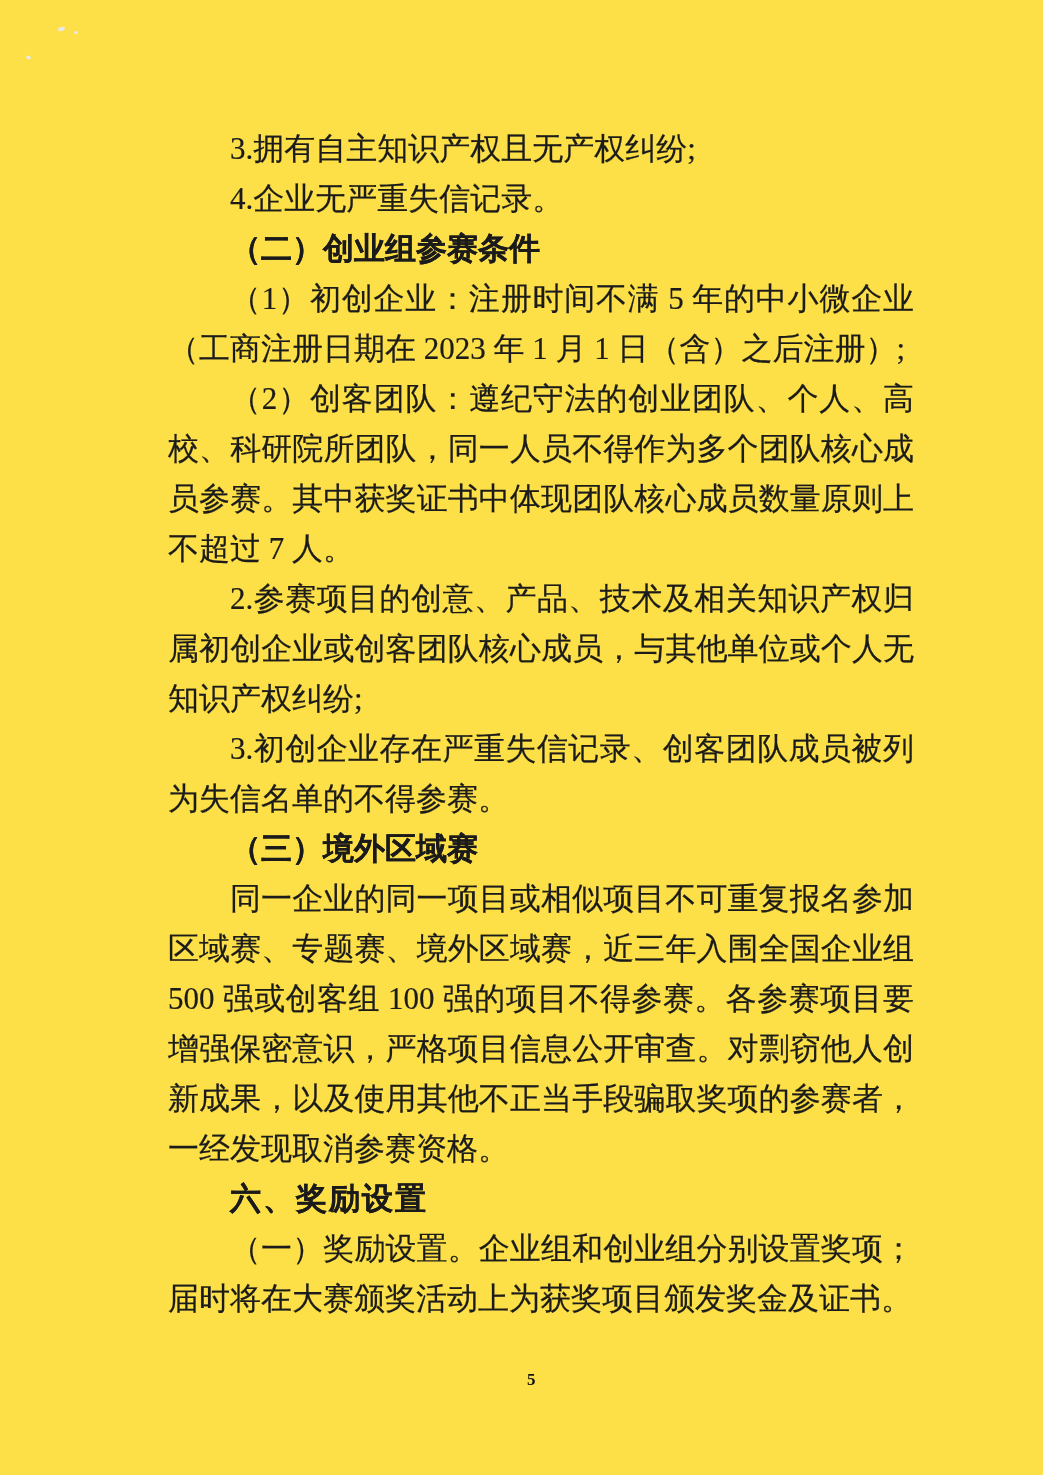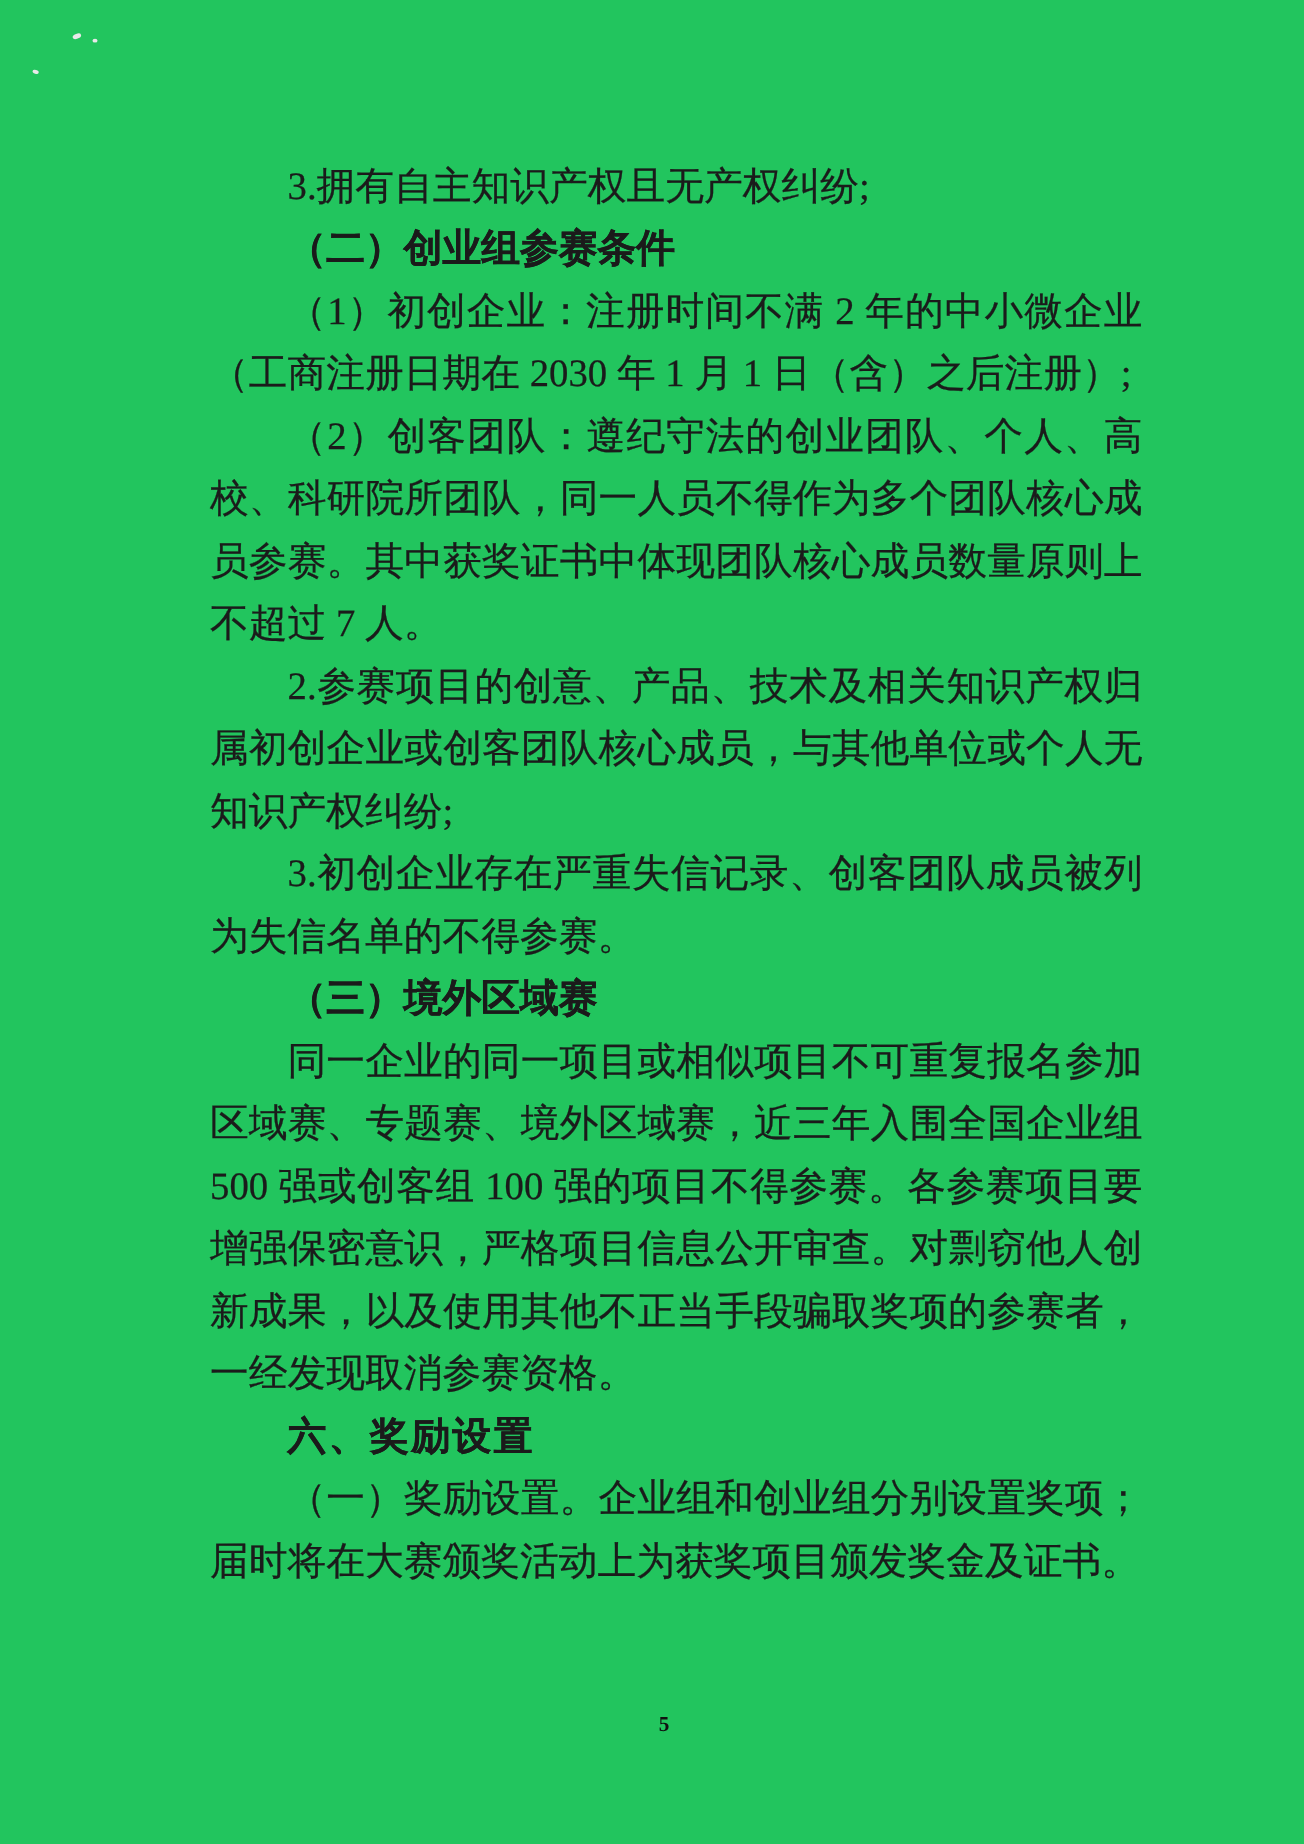--- a/index.html
+++ b/index.html
@@ -12,21 +12,21 @@
     height: 1475px;
     position: relative;
     overflow: hidden;
     font-family: "Liberation Serif", "DejaVu Serif", serif;
   }
   .page {
     position: absolute;
     left: 0; top: 0;
     width: 1043px;
     height: 1475px;
-    background: #22c55e;
+    background: #fde047;
   }
   .text-block {
     position: absolute;
     left: 168px;
     top: 124px;
     width: 746px;
   }
   .text-block p {
     margin: 0;
     font-size: 31px;
@@ -69,22 +69,23 @@
 <body>
 
 <div class="page">
 
   <span class="speck speck-1"></span>
   <span class="speck speck-2"></span>
   <span class="speck speck-3"></span>
 
   <div class="text-block">
     <p>3.拥有自主知识产权且无产权纠纷;</p>
+    <p>4.企业无严重失信记录。</p>
     <p class="kai-heading">（二）创业组参赛条件</p>
-    <p>（1）初创企业：注册时间不满 2 年的中小微企业（工商注册日期在 2030 年 1 月 1 日（含）之后注册）;</p>
+    <p>（1）初创企业：注册时间不满 5 年的中小微企业（工商注册日期在 2023 年 1 月 1 日（含）之后注册）;</p>
     <p>（2）创客团队：遵纪守法的创业团队、个人、高校、科研院所团队，同一人员不得作为多个团队核心成员参赛。其中获奖证书中体现团队核心成员数量原则上不超过 7 人。</p>
     <p>2.参赛项目的创意、产品、技术及相关知识产权归属初创企业或创客团队核心成员，与其他单位或个人无知识产权纠纷;</p>
     <p>3.初创企业存在严重失信记录、创客团队成员被列为失信名单的不得参赛。</p>
     <p class="kai-heading">（三）境外区域赛</p>
     <p>同一企业的同一项目或相似项目不可重复报名参加区域赛、专题赛、境外区域赛，近三年入围全国企业组 500 强或创客组 100 强的项目不得参赛。各参赛项目要增强保密意识，严格项目信息公开审查。对剽窃他人创新成果，以及使用其他不正当手段骗取奖项的参赛者，一经发现取消参赛资格。</p>
     <p class="hei-heading">六、奖励设置</p>
     <p>（一）奖励设置。企业组和创业组分别设置奖项；届时将在大赛颁奖活动上为获奖项目颁发奖金及证书。</p>
   </div>
 
   <div class="page-number">5</div>

